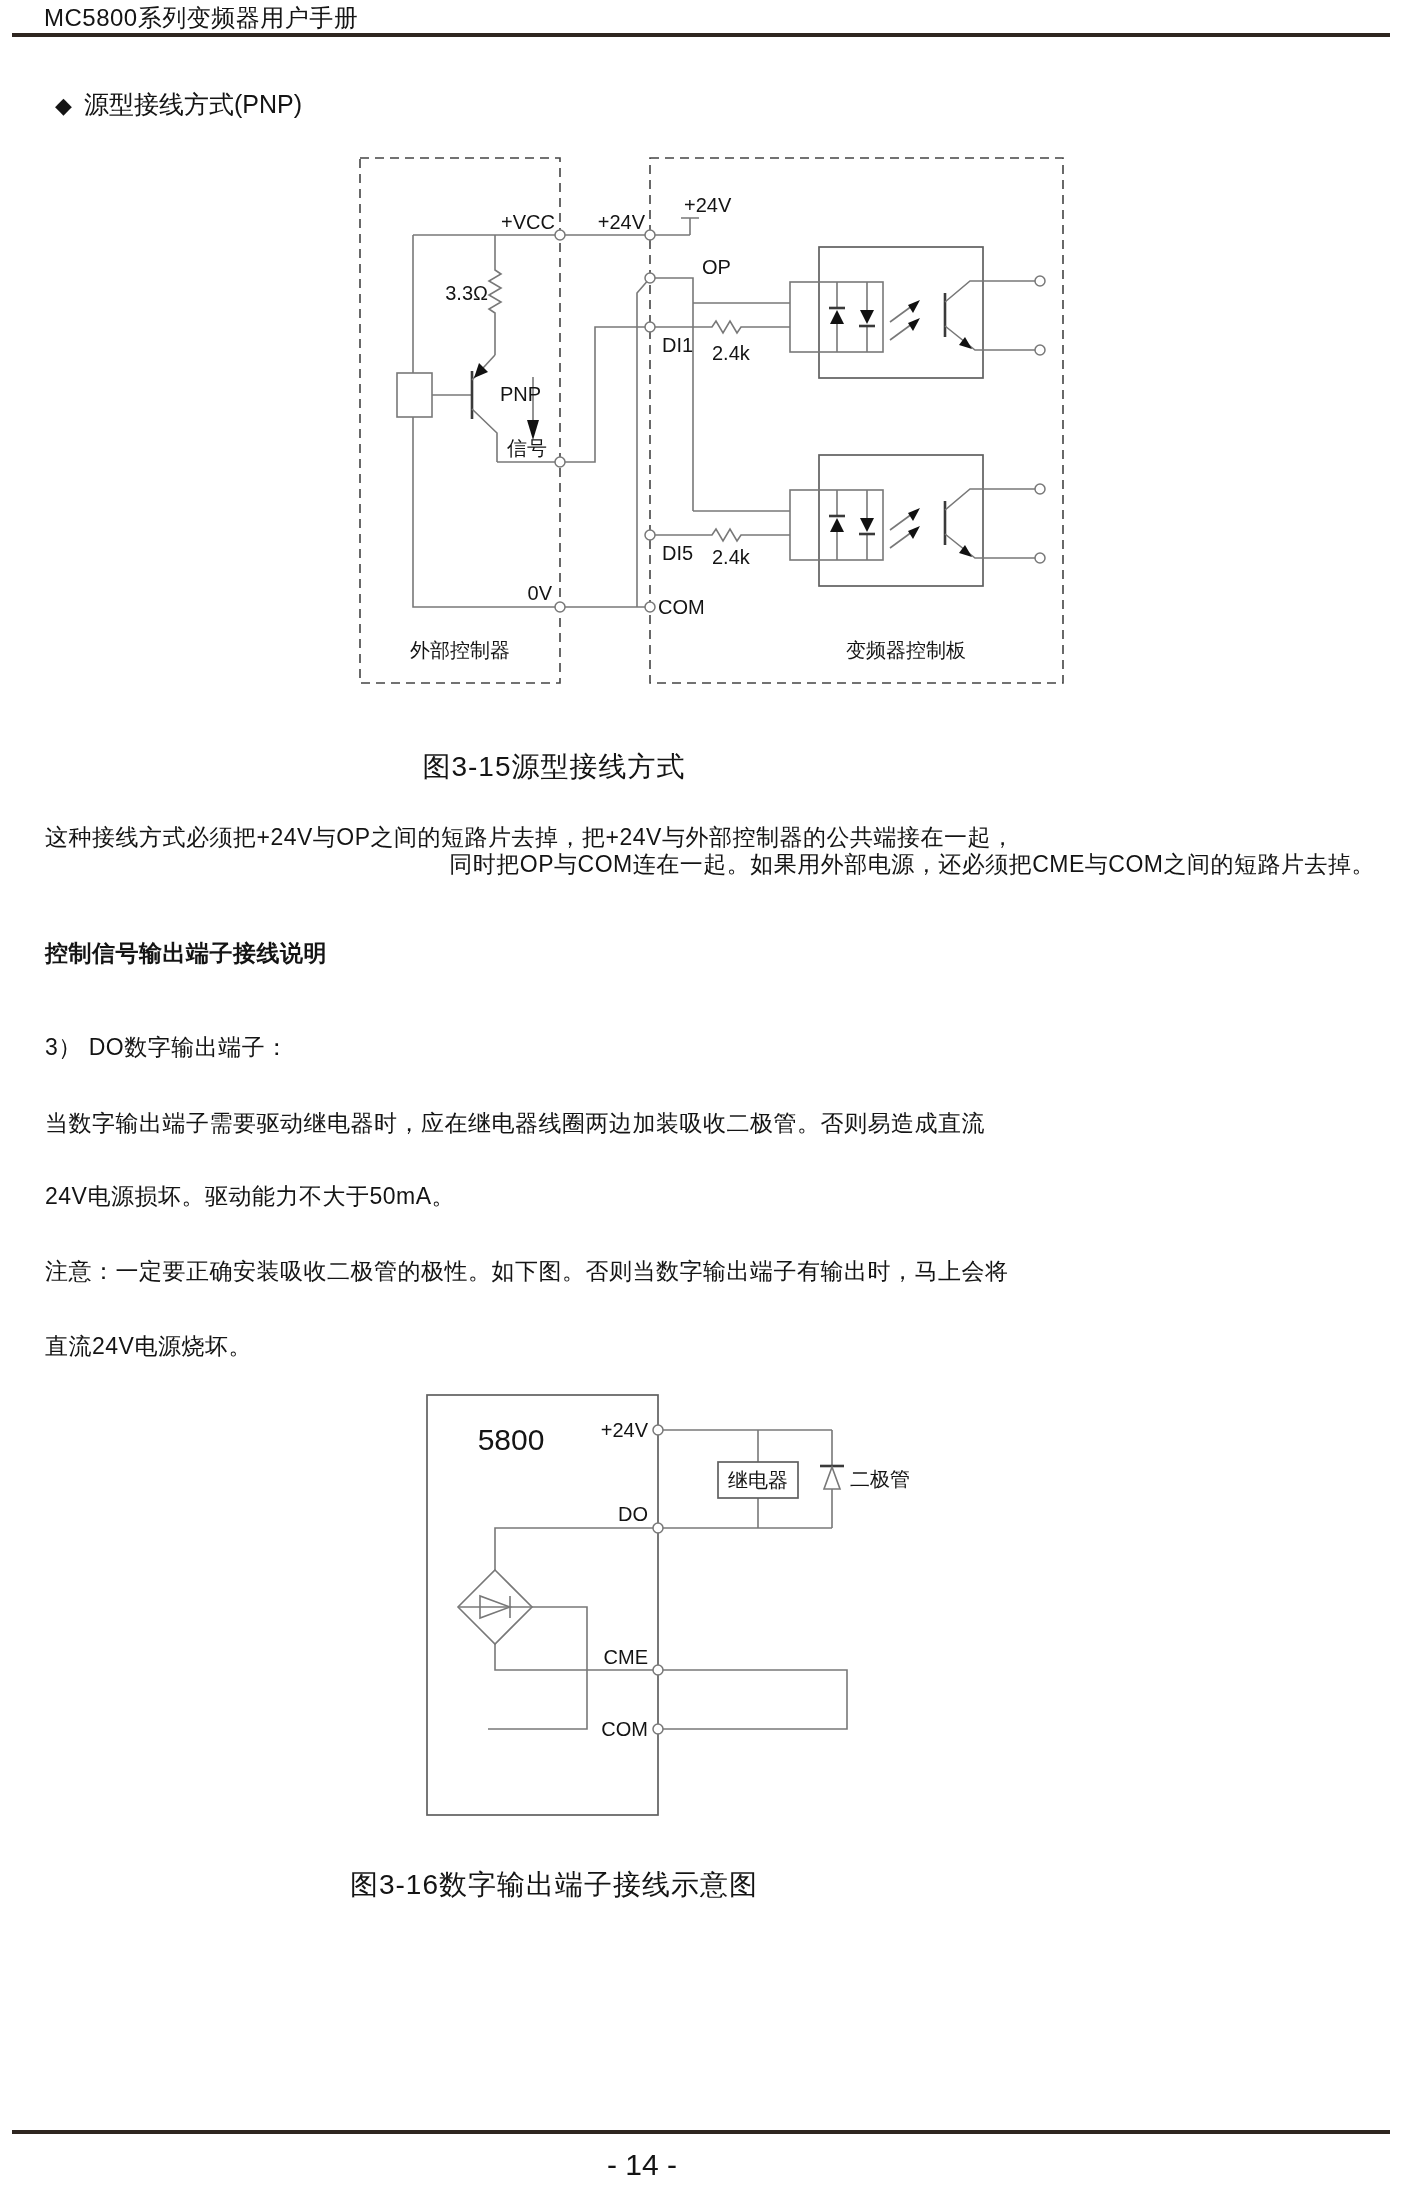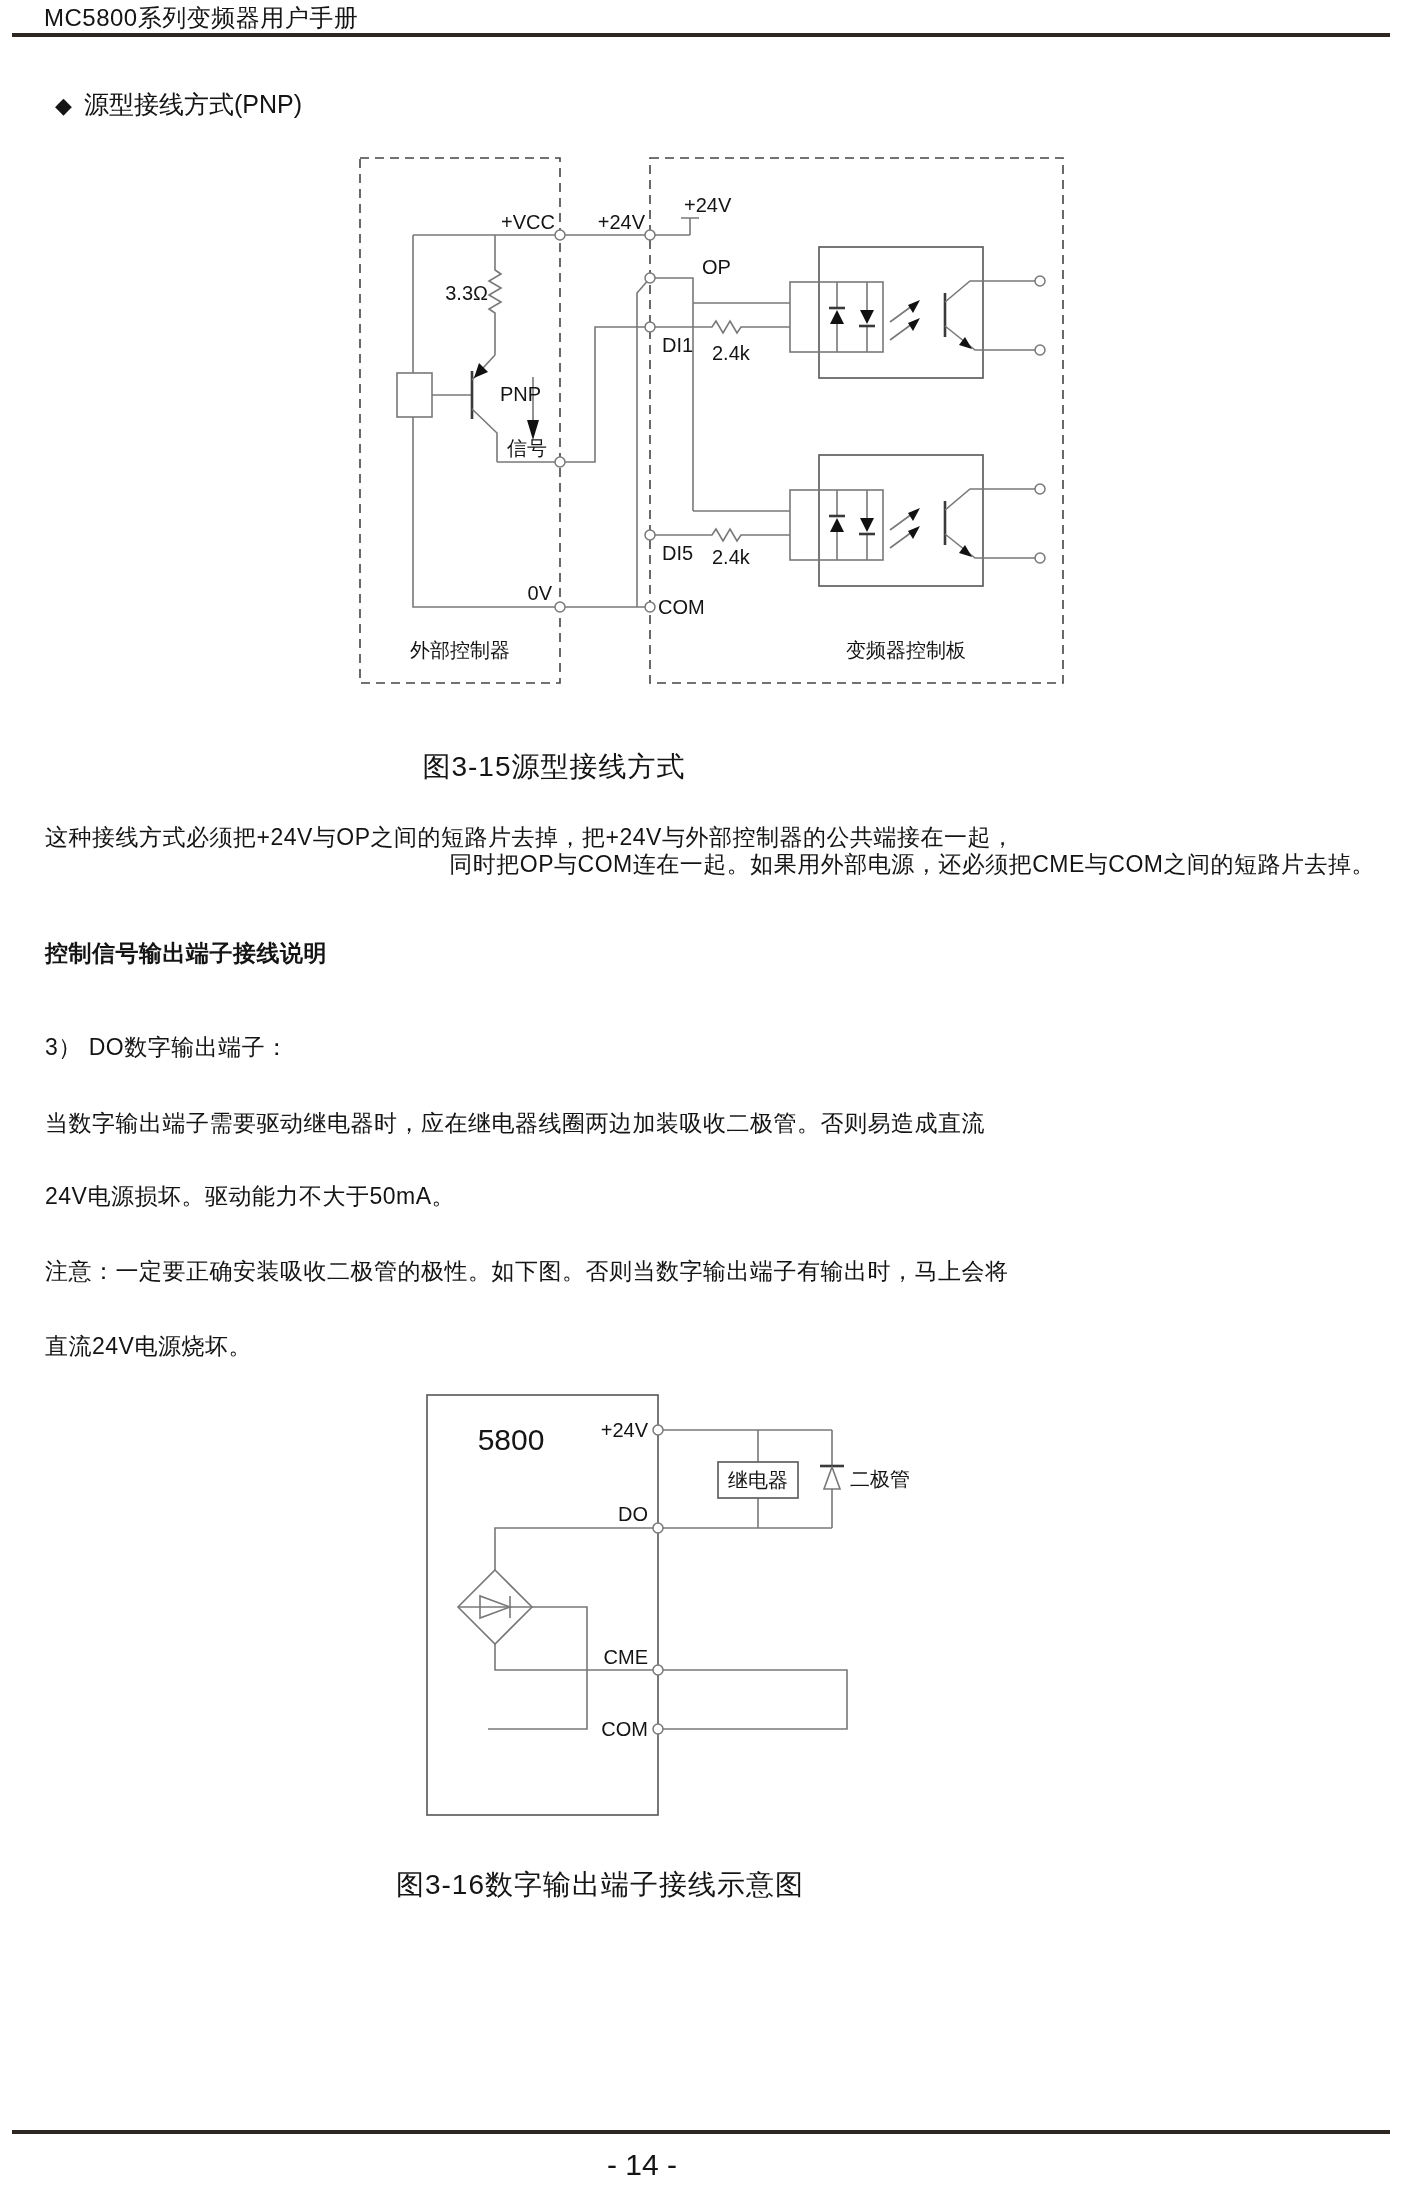--- a/index.html
+++ b/index.html
@@ -15,21 +15,21 @@
   .rule-bottom{top:2130px;}
   .bullet-line{top:88px;left:55px;font-size:25px;}
   .bullet-line .diamond{font-size:22px;margin-right:12px;}
   .body-line{left:45px;width:1330px;font-size:23px;letter-spacing:0.5px;white-space:nowrap;}
   .p1l1{top:822px;} .p1l2{top:849px;text-align:right;}
   .h1{top:938px;font-weight:bold;}
   .item3{top:1032px;}
   .p2l1{top:1108px;} .p2l2{top:1181px;}
   .p3l1{top:1256px;} .p3l2{top:1331px;}
   .caption{left:0;width:1108px;text-align:center;font-size:28px;letter-spacing:1px;}
-  .cap15{top:748px;} .cap16{top:1866px;margin-left:46px;}
+  .cap15{top:748px;} .cap16{top:1866px;}
   .footer-num{top:2148px;left:0;width:1284px;text-align:center;font-size:30px;}
   svg{position:absolute;overflow:visible;}
   svg text{font-family:"Liberation Sans","DejaVu Sans",sans-serif;fill:#141414;}
   .wire{stroke:#787878;stroke-width:1.6;fill:none;}
   .bar{stroke:#3a3a3a;stroke-width:2.6;fill:none;}
   .dashbox{stroke:#444444;stroke-width:1.6;fill:none;stroke-dasharray:9,6;}
   .solidbox{stroke:#606060;stroke-width:1.7;fill:none;}
   .term{fill:#ffffff;stroke:#787878;stroke-width:1.5;}
   .blk{fill:#111111;stroke:none;}
   .lbl{font-size:20px;}

